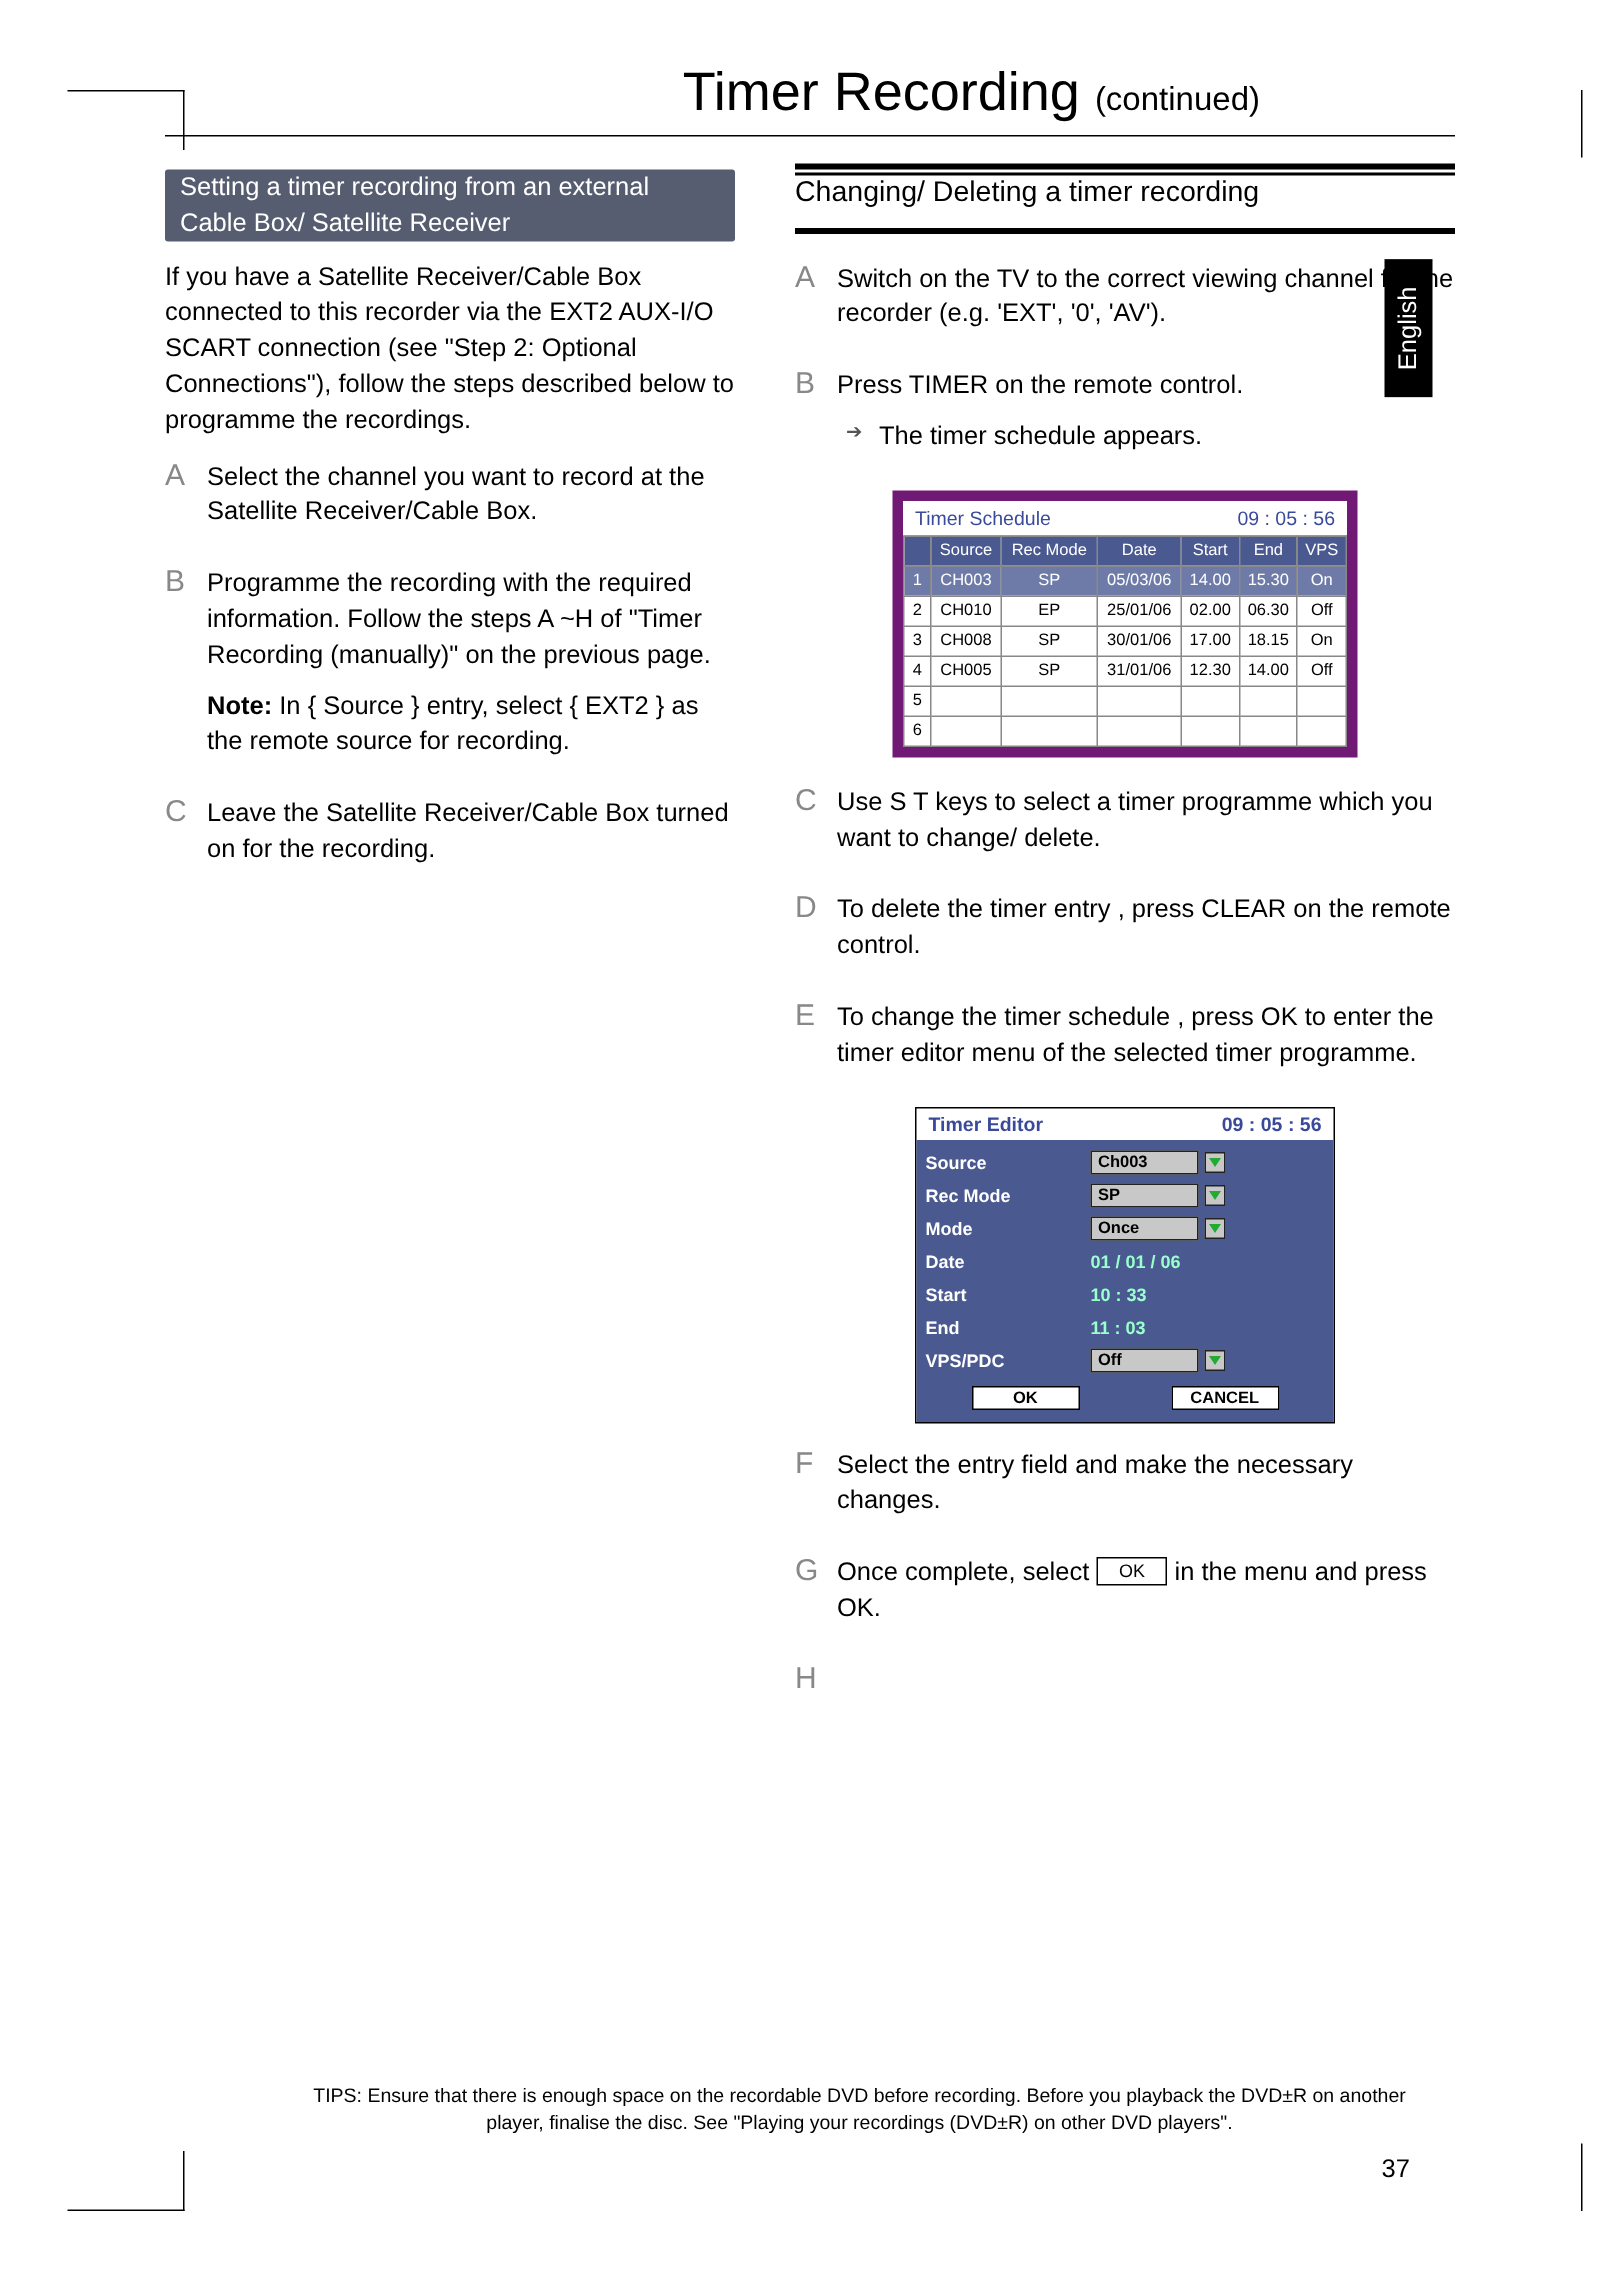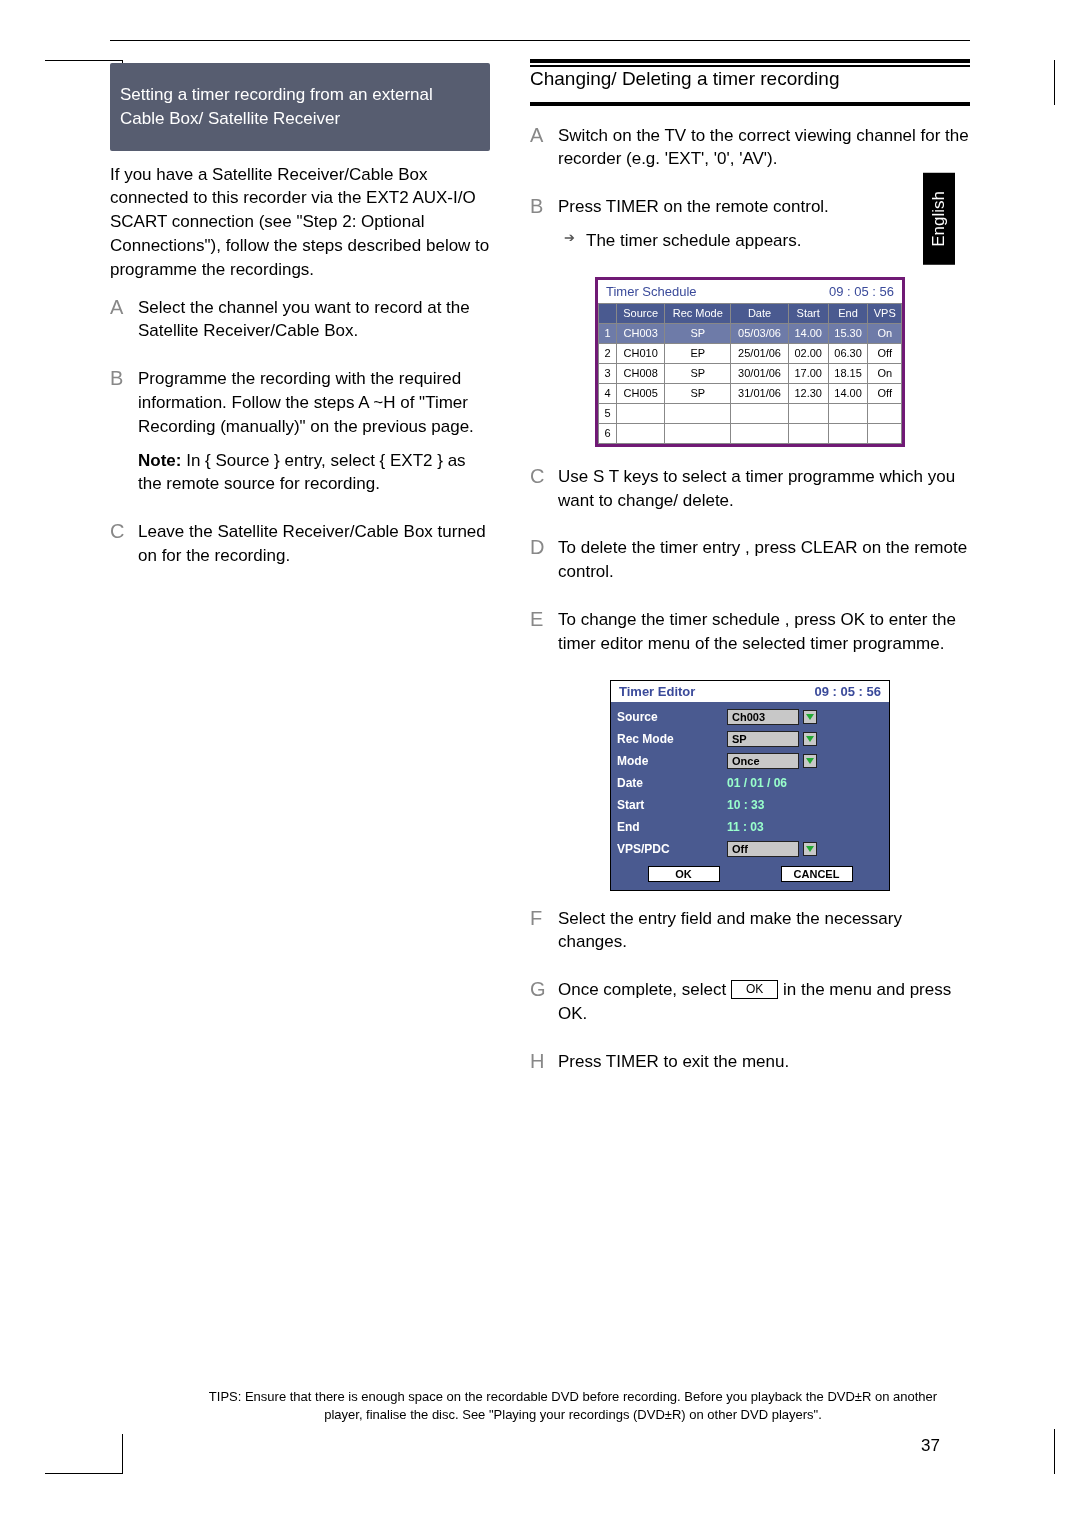--- a/index.html
+++ b/index.html
@@ -13,35 +13,35 @@
   .page-title { text-align: right; font-size: 36px; font-weight: normal; padding-right: 140px; padding-bottom: 8px; }
   .page-title .cont { font-size: 22px; }
   .title-rule { border-bottom: 1px solid #000; width: 860px; }
 
   .lang-tab { position: absolute; right: 125px; top: 173px; background: #000; color: #fff; padding: 18px 6px; writing-mode: vertical-rl; transform: rotate(180deg); font-size: 17px; }
 
   .columns { display: flex; gap: 40px; margin-top: 22px; }
   .col-left { width: 380px; }
   .col-right { width: 440px; }
 
-  .left-header { background: #575d70; color: #fff; padding: 20px 10px; font-size: 17px; line-height: 1.4; border-radius: 2px; margin-bottom: 12px; }
+  .left-header { background: #575d70; color: #fff; padding: 0 10px; font-size: 17px; line-height: 1.4; border-radius: 2px; margin-bottom: 12px; }
   .col-left p, .col-right p { font-size: 17px; line-height: 1.4; margin-bottom: 14px; }
   .step { display: flex; gap: 10px; margin-bottom: 14px; }
   .step-letter { color: #888; font-size: 20px; min-width: 18px; }
   .step p { margin-bottom: 10px; }
   .step .sub { margin-top: 8px; }
   .note-label { font-weight: bold; }
   .arrow-bullet { padding-left: 28px; position: relative; }
   .arrow-bullet::before { content: "➔"; position: absolute; left: 6px; top: 0; font-size: 13px; color: #555; }
 
   .section-header { font-size: 19px; margin-top: -4px; padding: 4px 0 10px 0; line-height: 1.3; border-top: 4px solid #000; border-bottom: 4px solid #000; margin-bottom: 18px; position: relative; }
   .section-header::before { content: ""; display: block; position: absolute; top: 2px; left: 0; right: 0; border-top: 2px solid #000; }
 
   
-  .schedule-box { border: 3px solid #701a75; margin: 6px auto 18px auto; width: 310px; font-size: 12px; background: #fff; }
+  .schedule-box { border: 7px solid #701a75; margin: 6px auto 18px auto; width: 310px; font-size: 12px; background: #fff; }
   .sched-title { display: flex; justify-content: space-between; color: #3a4a9a; padding: 4px 8px; font-size: 13px; }
   .sched-table { width: 100%; border-collapse: collapse; font-size: 11px; }
   .sched-table th, .sched-table td { border: 1px solid #888; padding: 2px 3px; text-align: center; height: 20px; }
   .sched-table th { background: #4a5a90; color: #fff; font-weight: normal; }
   .sched-table th:first-child, .sched-table td:first-child { width: 18px; }
   .row-sel td { background: #6e7ba8; color: #fff; }
 
   
   .editor-box { border: 1px solid #000; width: 280px; margin: 6px auto 16px auto; font-size: 12px; font-weight: bold; }
   .editor-title { display: flex; justify-content: space-between; color: #3a4a9a; padding: 3px 8px; font-size: 13px; }
@@ -64,20 +64,24 @@
 <body>
 
 <div class="corner-tl"></div>
 <div class="corner-tr"></div>
 <div class="corner-bl"></div>
 <div class="corner-br"></div>
 
 <div class="lang-tab">English</div>
 
 <div class="page">
+  <div class="page-title">
+    <span>Timer Recording</span>
+    <span class="cont">(continued)</span>
+  </div>
   <div class="title-rule"></div>
 
   <div class="columns">
 
     <div class="col-left">
       <div class="left-header">Setting a timer recording from an external Cable Box/ Satellite Receiver</div>
       <p>If you have a Satellite Receiver/Cable Box connected to this recorder via the EXT2 AUX-I/O SCART connection (see "Step 2: Optional Connections"), follow the steps described below to programme the recordings.</p>
 
       <div class="step">
         <div class="step-letter">A</div>
@@ -278,22 +282,19 @@
             <p>
           <span>Once complete, select </span>
           <span class="ok-inline">OK</span>
           <span> in the menu and press OK.</span>
         </p>
           </div>
       </div>
 
       <div class="step">
         <div class="step-letter">H</div>
-        <div>
-            <p>Press TIMER to exit the menu.</p>
-          </div>
       </div>
     </div>
   </div>
 </div>
 
 <div class="tips">TIPS: Ensure that there is enough space on the recordable DVD before recording. Before you playback the DVD±R on another player, finalise the disc. See "Playing your recordings (DVD±R) on other DVD players".</div>
 <div class="pagenum">37</div>
 
 </body></html>

